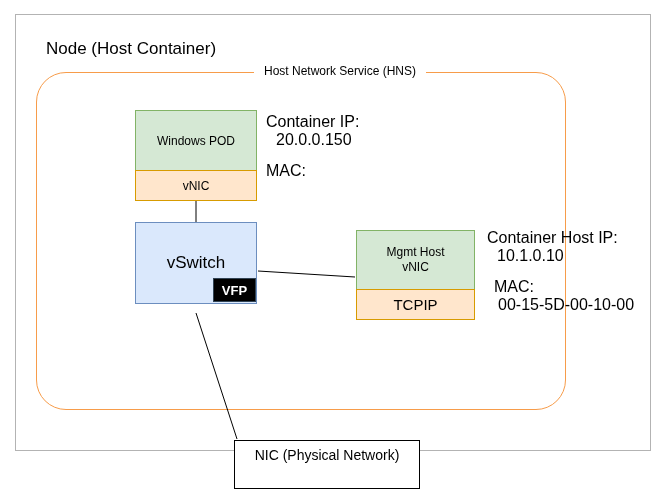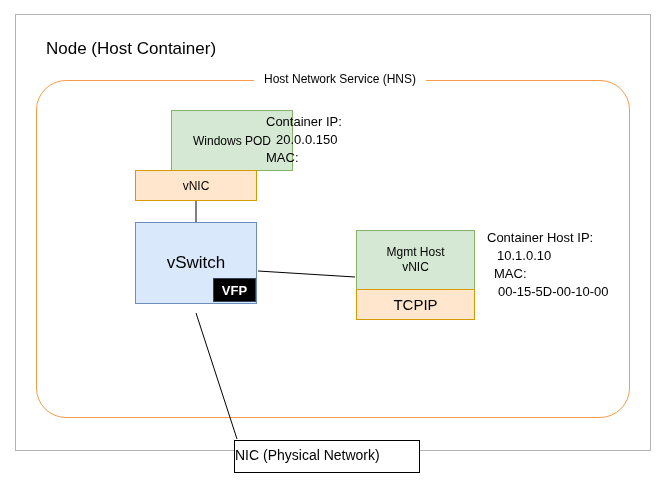--- a/index.html
+++ b/index.html
@@ -29,22 +29,22 @@
     position: absolute;
     left: 30px; top: 24px;
     font-size: 17px;
     color: #000000;
     white-space: nowrap;
   }
 
   
   .hns-box {
     position: absolute;
-    left: 36px; top: 80px;
-    width: 594px; height: 338px;
+    left: 36px; top: 72px;
+    width: 530px; height: 338px;
     border: 1px solid #f79c4a;
     border-radius: 30px;
   }
   .hns-label {
     position: absolute;
     left: 217px; top: -9px;
     background: #ffffff;
     padding: 0 10px;
     font-size: 12px;
     white-space: nowrap;
@@ -68,21 +68,21 @@
     align-items: center;
     justify-content: center;
     text-align: center;
     font-size: 12px;
     z-index: 10;
   }
   .green-box  { background: #d5e8d4; border: 1px solid #82b366; }
   .orange-box { background: #ffe6cc; border: 1px solid #d79b00; }
   .blue-box   { background: #dae8fc; border: 1px solid #6c8ebf; }
 
-  .pod-box    { left: 135px; top: 110px; width: 122px; height: 61px; margin-left: 36px; }
+  .pod-box    { left: 135px; top: 110px; width: 122px; height: 61px; }
   .pod-vnic   { left: 135px; top: 170px; width: 122px; height: 31px; }
 
   .vswitch-box {
     left: 135px; top: 222px; width: 122px; height: 82px;
     font-size: 17px;
   }
   .vfp-badge {
     position: absolute;
     right: 0; bottom: 1px;
     width: 43px; height: 24px;
@@ -95,42 +95,42 @@
     align-items: center;
     justify-content: center;
   }
 
   .mgmt-box   { left: 356px; top: 230px; width: 119px; height: 60px; white-space: pre-line; line-height: 15px; }
   .tcpip-box  { left: 356px; top: 289px; width: 119px; height: 31px; font-size: 15px; }
 
   
   .info-block {
     position: absolute;
-    font-size: 13px;
+    font-size: 16px;
     line-height: 18px;
     z-index: 10;
     white-space: nowrap;
   }
   .pod-info  { left: 266px; top: 113px; }
   .host-info { left: 487px; top: 229px; }
   .info-indent  { padding-left: 10px; }
-  .info-gap     { }
+  .info-gap     { margin-top: 13px; }
   .mac-indent-a { padding-left: 7px; }
   .mac-indent-b { padding-left: 11px; }
 
   
   .nic-box {
     position: absolute;
     left: 234px; top: 440px;
-    width: 186px; height: 33px;
+    width: 186px; height: 49px;
     background: #ffffff;
     border: 1px solid #000000;
     z-index: 10;
     display: flex;
-    flex-direction: row;
+    flex-direction: column;
   }
   .nic-row1 {
     height: 28px;
     display: flex; align-items: center; justify-content: center;
     font-size: 14px;
   }
   .nic-row2 {
     flex: 1;
     border-top: 1px solid #000000;
     display: flex; align-items: center; justify-content: center;

